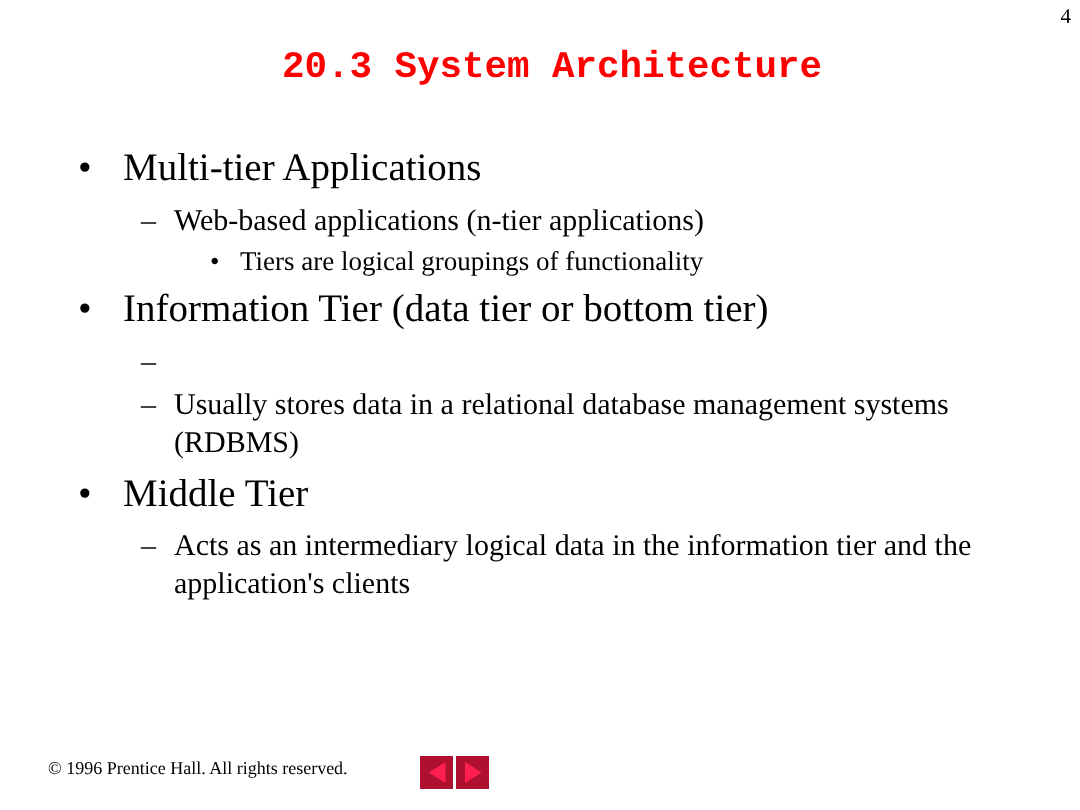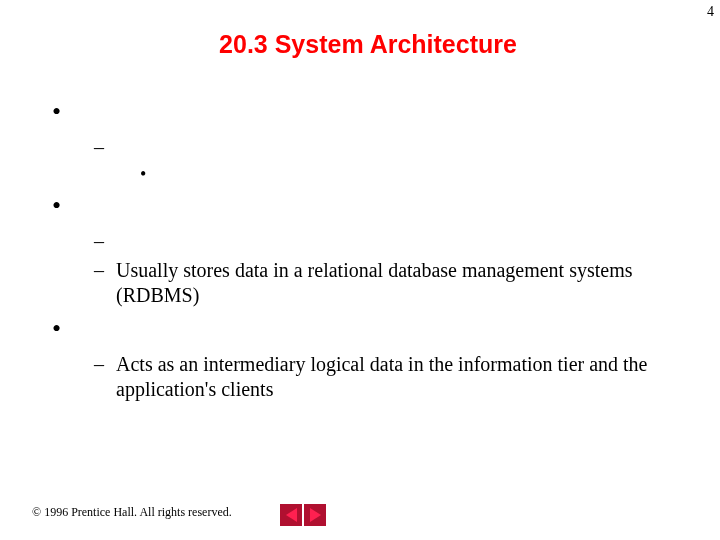--- a/index.html
+++ b/index.html
@@ -18,21 +18,21 @@
     }
     .slide-number {
       position: absolute;
       top: 4px;
       right: 6px;
       font-size: 14px;
       font-family: "Times New Roman", serif;
     }
     .title {
       text-align: center;
-      font-family: Liberation Sans, sans-serif;
+      font-family: Liberation Mono, monospace;
       font-weight: bold;
       color: #ff0000;
       font-size: 25px;
       margin-top: 30px;
       margin-bottom: 38px;
       padding-left: 16px;
     }
     .content {
       padding-left: 52px;
       padding-right: 50px;
@@ -110,45 +110,50 @@
 <body>
 
 <div class="slide-number">4</div>
 
 <div class="title">20.3 System Architecture</div>
 
 <div class="content">
 
   <div class="bullet-l1">
     <span class="marker">•</span>
+    <span>Multi-tier Applications</span>
   </div>
 
   <div class="bullet-l2">
     <span class="marker">–</span>
+    <span>Web-based applications (n-tier applications)</span>
   </div>
 
   <div class="bullet-l3">
     <span class="marker">•</span>
+    <span>Tiers are logical groupings of functionality</span>
   </div>
 
   <div class="bullet-l1" style="margin-top:6px;">
     <span class="marker">•</span>
+    <span>Information Tier (data tier or bottom tier)</span>
   </div>
 
   <div class="bullet-l2">
     <span class="marker">–</span>
   </div>
 
   <div class="bullet-l2">
     <span class="marker">–</span>
     <span>Usually stores data in a relational database management systems (RDBMS)</span>
   </div>
 
   <div class="bullet-l1" style="margin-top:6px;">
     <span class="marker">•</span>
+    <span>Middle Tier</span>
   </div>
 
   <div class="bullet-l2">
     <span class="marker">–</span>
     <span>Acts as an intermediary logical data in the information tier and the application's clients</span>
   </div>
 
 </div>
 
 <div class="footer">

